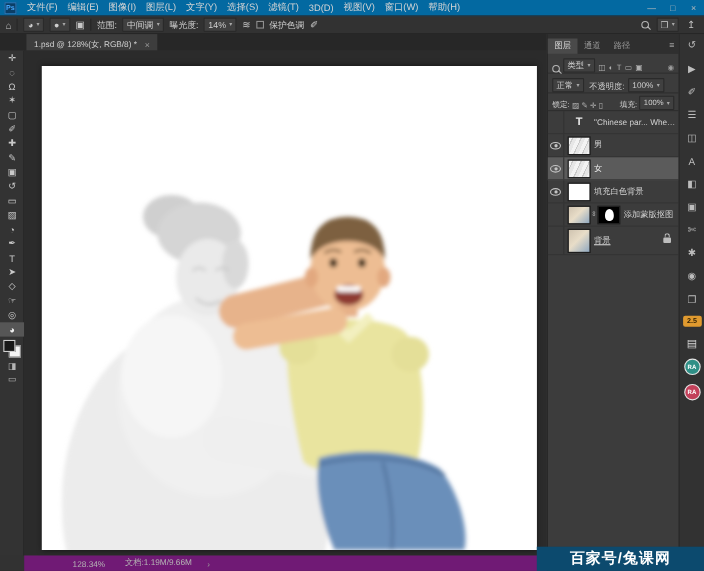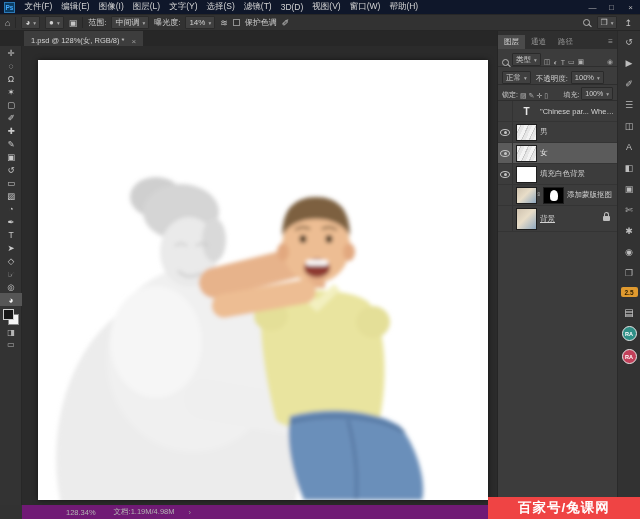--- a/index.html
+++ b/index.html
@@ -1,20 +1,20 @@
 <!DOCTYPE html>
 <html><head>
 <meta charset="utf-8">
 <style>
   html,body{margin:0;padding:0;background:#111;}
   .screen{position:relative;width:640px;height:519px;background:#323232;overflow:hidden;
           font-family:"Liberation Sans","DejaVu Sans",sans-serif;color:#cfcfcf;
           -webkit-font-smoothing:antialiased;}
   
-  .menubar{position:absolute;left:0;top:0;width:640px;height:15px;background:#0f172a;
+  .menubar{position:absolute;left:0;top:0;width:640px;height:15px;background:#0369a1;
            display:flex;align-items:center;font-size:8.5px;border-bottom:1px solid #272727;box-sizing:border-box;}
   .pslogo{width:11px;height:11px;margin:0 5px 0 4px;background:#0b3e66;color:#44a8ff;
           font-size:6.5px;font-weight:bold;display:flex;align-items:center;justify-content:center;
           border:1px solid #2a79b8;box-sizing:border-box;}
   .menuitem{padding:0 4.5px;color:#d4d4d4;white-space:nowrap;}
   .winctrls{margin-left:auto;display:flex;}
   .winctrl{width:19px;text-align:center;font-size:8px;color:#bdbdbd;}
   
   .optionsbar{position:absolute;left:0;top:15px;width:640px;height:16px;background:#323232;
               display:flex;align-items:center;font-size:8px;gap:5px;padding-left:5px;box-sizing:border-box;
@@ -85,21 +85,21 @@
           justify-content:center;font-size:5.5px;font-weight:bold;color:#fff;margin-top:8px;box-sizing:border-box;}
   .avatar.teal{background:#2f8f86;}
   .avatar.red{background:#c2405a;}
   
   .statusbar{position:absolute;left:22px;top:505px;width:475px;height:14px;background:#701a75;
              display:flex;align-items:center;font-size:7.5px;color:#b5b5b5;box-sizing:border-box;}
   .statzoom{margin-left:44px;}
   .statdoc{margin-left:18px;}
   .statchev{margin-left:14px;color:#9a9a9a;}
   
-  .watermark{position:absolute;left:488px;top:497px;width:152px;height:22px;background:#ef4444;
+  .watermark{position:absolute;left:488px;top:497px;width:152px;height:22px;background:#0c4a6e;
              color:#fff;font-weight:bold;font-size:13.5px;display:flex;align-items:center;justify-content:center;
              letter-spacing:1px;z-index:5;}
 </style>
 </head>
 <body>
 
 <div class="screen">
 
   <div class="menubar">
     <span class="pslogo">Ps</span>
@@ -344,19 +344,19 @@
     <span class="dockic">◉</span>
     <span class="dockic">❐</span>
     <span class="badge">2.5</span>
     <span class="stackic">▤</span>
     <span class="avatar teal">RA</span>
     <span class="avatar red">RA</span>
   </div>
 
   <div class="statusbar">
     <span class="statzoom">128.34%</span>
-    <span class="statdoc">文档:1.19M/4.98M</span>
+    <span class="statdoc">文档:1.19M/9.66M</span>
     <span class="statchev">›</span>
   </div>
 
   <div class="watermark">百家号/兔课网</div>
 
 </div>
 
 </body></html>

